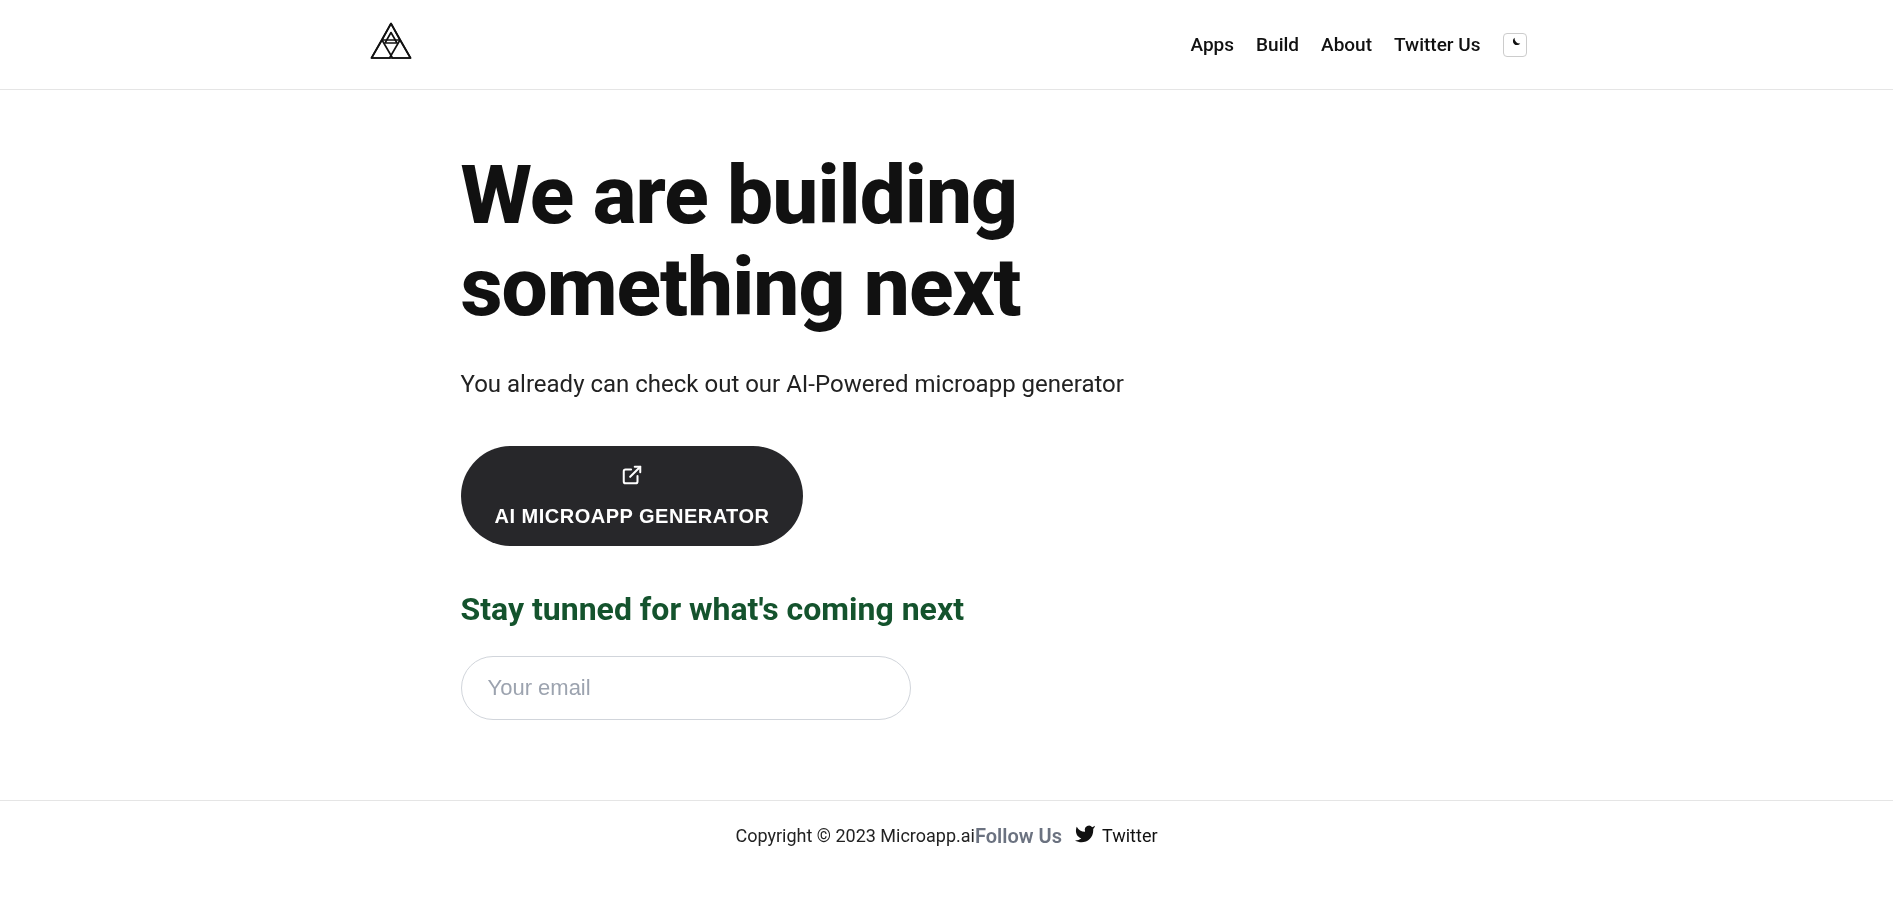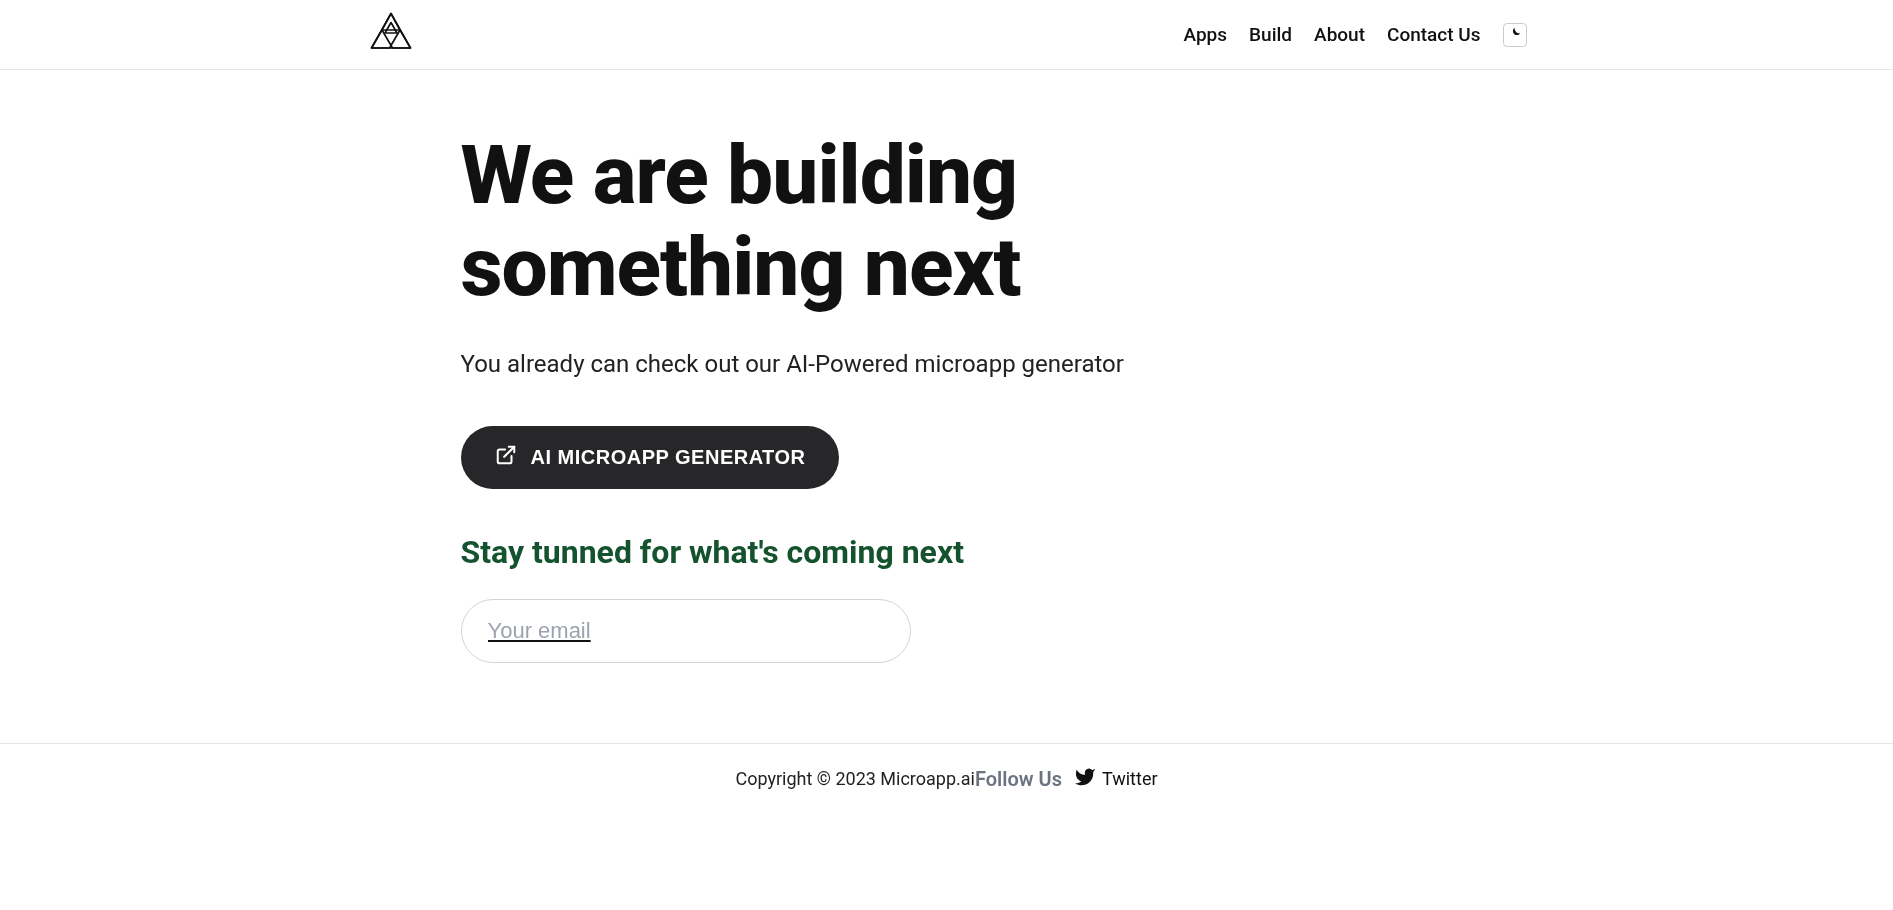--- a/index.html
+++ b/index.html
@@ -1,21 +1,21 @@
 <!DOCTYPE html>
 <html><head>
   <meta charset="utf-8">
   <style>
     * { margin: 0; padding: 0; box-sizing: border-box; }
     body { font-family: -apple-system, BlinkMacSystemFont, 'Segoe UI', Roboto, Helvetica, Arial, sans-serif; background: #fff; color: #111; }
 
     
     header {
       border-bottom: 1px solid #e5e5e5;
-      height: 70px;
+      height: 90px;
       display: flex;
       align-items: center;
       justify-content: space-between;
       padding: 0 24px;
     }
     .header-inner {
       max-width: 1160px;
       width: 100%;
       margin: 0 auto;
       display: flex;
@@ -72,37 +72,37 @@
       gap: 14px;
       background: #27272a;
       color: #fff;
       font-size: 20px;
       font-weight: 700;
       letter-spacing: 0.5px;
       padding: 18px 34px;
       border: none;
       border-radius: 999px;
       cursor: pointer;
+      flex-direction: column;
     }
     .cta-btn svg { width: 22px; height: 22px; }
 
     .stay-tuned {
       margin-top: 44px;
       font-size: 32px;
       font-weight: 700;
       color: #14532d;
     }
 
     .subscribe-row {
       margin-top: 28px;
       display: flex;
       gap: 16px;
       align-items: flex-start;
       max-width: 680px;
-      text-decoration: underline;
     }
     .email-input {
       flex: 0 0 450px;
       font-size: 22px;
       padding: 18px 26px;
       border: 1px solid #d1d5db;
       border-radius: 999px;
       outline: none;
       color: #111;
     }
@@ -151,21 +151,21 @@
           <path d="M44 28 L58 52 L34 52 L20 28"></path>
           <path d="M32 18 L40 32 L24 32 Z"></path>
         </svg>
       </span>
     </a>
 
     <nav>
       <a>Apps</a>
       <a>Build</a>
       <a>About</a>
-      <a>Contact Us</a>
+      <a>Twitter Us</a>
       <button class="theme-toggle">
         <span>
           <svg viewBox="0 0 24 24" fill="#111">
               <path d="M21 12.8A9 9 0 0 1 11.2 3a7 7 0 1 0 9.8 9.8z"></path>
             </svg>
         </span>
       </button>
     </nav>
   </div>
 </header>

